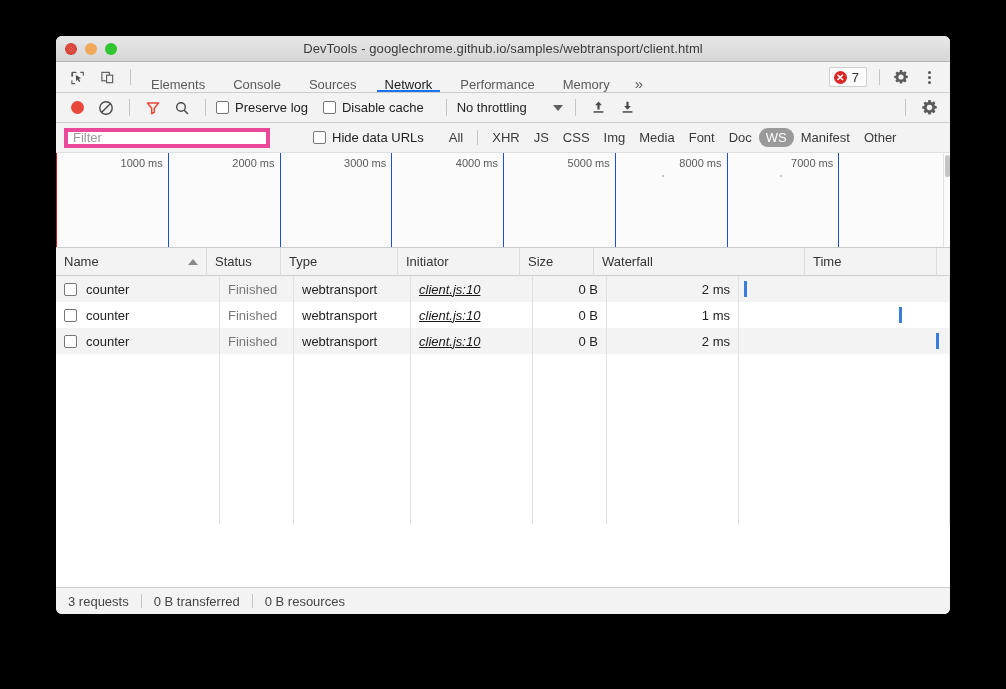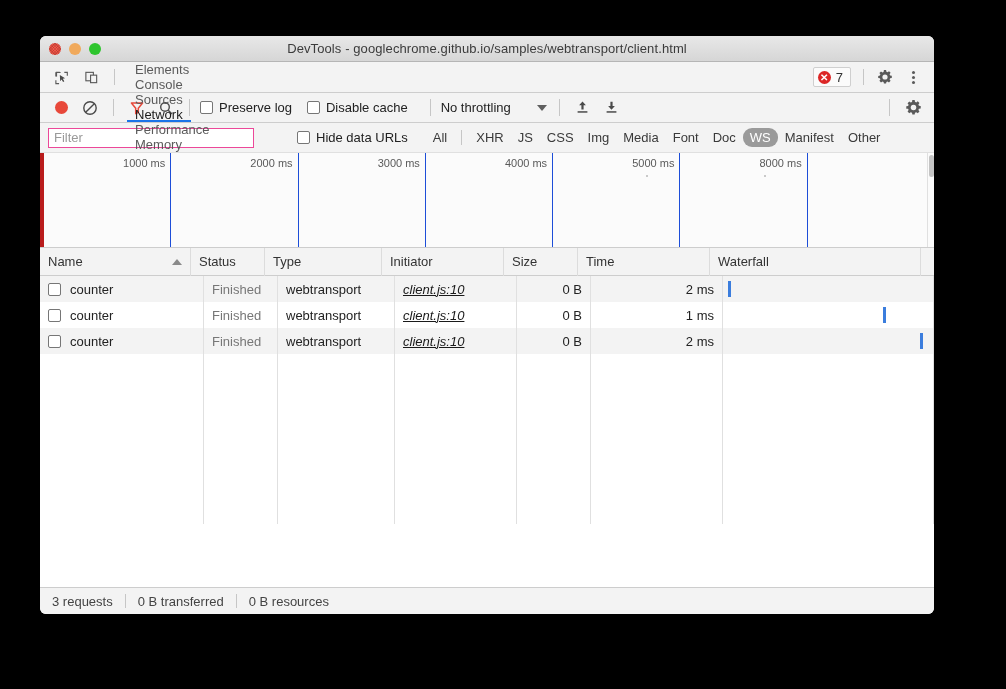--- a/index.html
+++ b/index.html
@@ -12,21 +12,21 @@
   }
   #root {
     position: relative;
     width: 1006px; height: 689px;
     background: #000000;
   }
 
   
   .window {
     position: absolute;
-    left: 40px; top: 36px;
+    left: 56px; top: 36px;
     width: 894px; height: 578px;
     background: #ffffff;
     border-radius: 6px;
     overflow: hidden;
     box-shadow: 0 10px 40px rgba(0,0,0,0.55);
   }
 
   
   .titlebar {
     position: relative;
@@ -64,21 +64,21 @@
     align-items: stretch;
     position: relative;
   }
   .tb-icons { display: flex; align-items: center; padding-left: 8px; gap: 4px; }
   .tb-icon {
     width: 26px; height: 24px;
     display: flex; align-items: center; justify-content: center;
     cursor: default;
   }
   .tb-sep { width: 1px; height: 16px; background: #c6c6c6; align-self: center; margin: 0 6px; }
-  .tabs { display: flex; align-items: flex-start; flex-direction: column; }
+  .tabs { display: flex; align-items: flex-end; }
   .tab {
     display: flex; align-items: center;
     padding: 0 14px;
     font-size: 13px;
     color: #5a5a5a;
     position: relative;
   }
   .tab.active { color: #1a1a1a; }
   .tab.active::after {
     content: ""; position: absolute;
@@ -148,21 +148,21 @@
   
   .filterrow {
     height: 30px;
     background: #f3f3f3;
     border-bottom: 1px solid #e0e0e0;
     display: flex; align-items: center;
     padding: 0 8px;
   }
   .filter-input {
     width: 206px; height: 20px;
-    border: 1px solid #ec4899;
+    border: 4px solid #ec4899;
     background: #fff;
     font-size: 13px;
     color: #222;
     padding: 0 5px;
     font-family: "Liberation Sans", sans-serif;
     outline: none;
   }
   .filter-input::placeholder { color: #9a9a9a; }
   .chips { display: flex; align-items: center; gap: 0px; margin-left: 18px; }
   .chip {
@@ -190,21 +190,21 @@
     background: #fbfbfb;
     border-bottom: 1px solid #cdcdcd;
     overflow: hidden;
   }
   .ov-ticks { position: absolute; inset: 0; display: flex; }
   .ov-tick {
     flex: 1;
     border-left: 1px solid #1d4ed8;
     position: relative;
   }
-  .ov-tick:first-child { border-left: 4px solid #b91c1c; }
+  .ov-tick:first-child { border-left: 1px solid #b91c1c; }
   .ov-tick span {
     position: absolute;
     right: 5px; top: 4px;
     font-size: 11px;
     color: #5a5a5a;
     white-space: nowrap;
   }
   .ov-scroll {
     position: absolute;
     right: 0; top: 0; bottom: 0;
@@ -450,20 +450,23 @@
           </div>
         <div class="ov-tick">
             <span>4000 ms</span>
           </div>
         <div class="ov-tick">
             <span>5000 ms</span>
           </div>
         <div class="ov-tick">
             <span>8000 ms</span>
           </div>
+        <div class="ov-tick">
+            <span>7000 ms</span>
+          </div>
         <div class="ov-tick"></div>
       </div>
       <span class="ov-speck" style="left:606px;top:22px;"></span>
       <span class="ov-speck" style="left:724px;top:22px;"></span>
       <div class="ov-scroll">
           <i></i>
         </div>
     </div>
 
     <div class="table">
@@ -477,25 +480,25 @@
         </div>
         <div class="th" style="width:117px;">
           <span>Type</span>
         </div>
         <div class="th" style="width:122px;">
           <span>Initiator</span>
         </div>
         <div class="th" style="width:74px;">
           <span>Size</span>
         </div>
+        <div class="th" style="width:211px;">
+          <span>Waterfall</span>
+        </div>
         <div class="th" style="width:132px;">
           <span>Time</span>
-        </div>
-        <div class="th" style="width:211px;">
-          <span>Waterfall</span>
         </div>
       </div>
 
       <div class="tbody">
         <div class="trow odd">
           <div class="td name" style="width:164px;">
             <span class="row-cb"></span>
             <span>counter</span>
           </div>
           <div class="td status" style="width:74px;">Finished</div>

